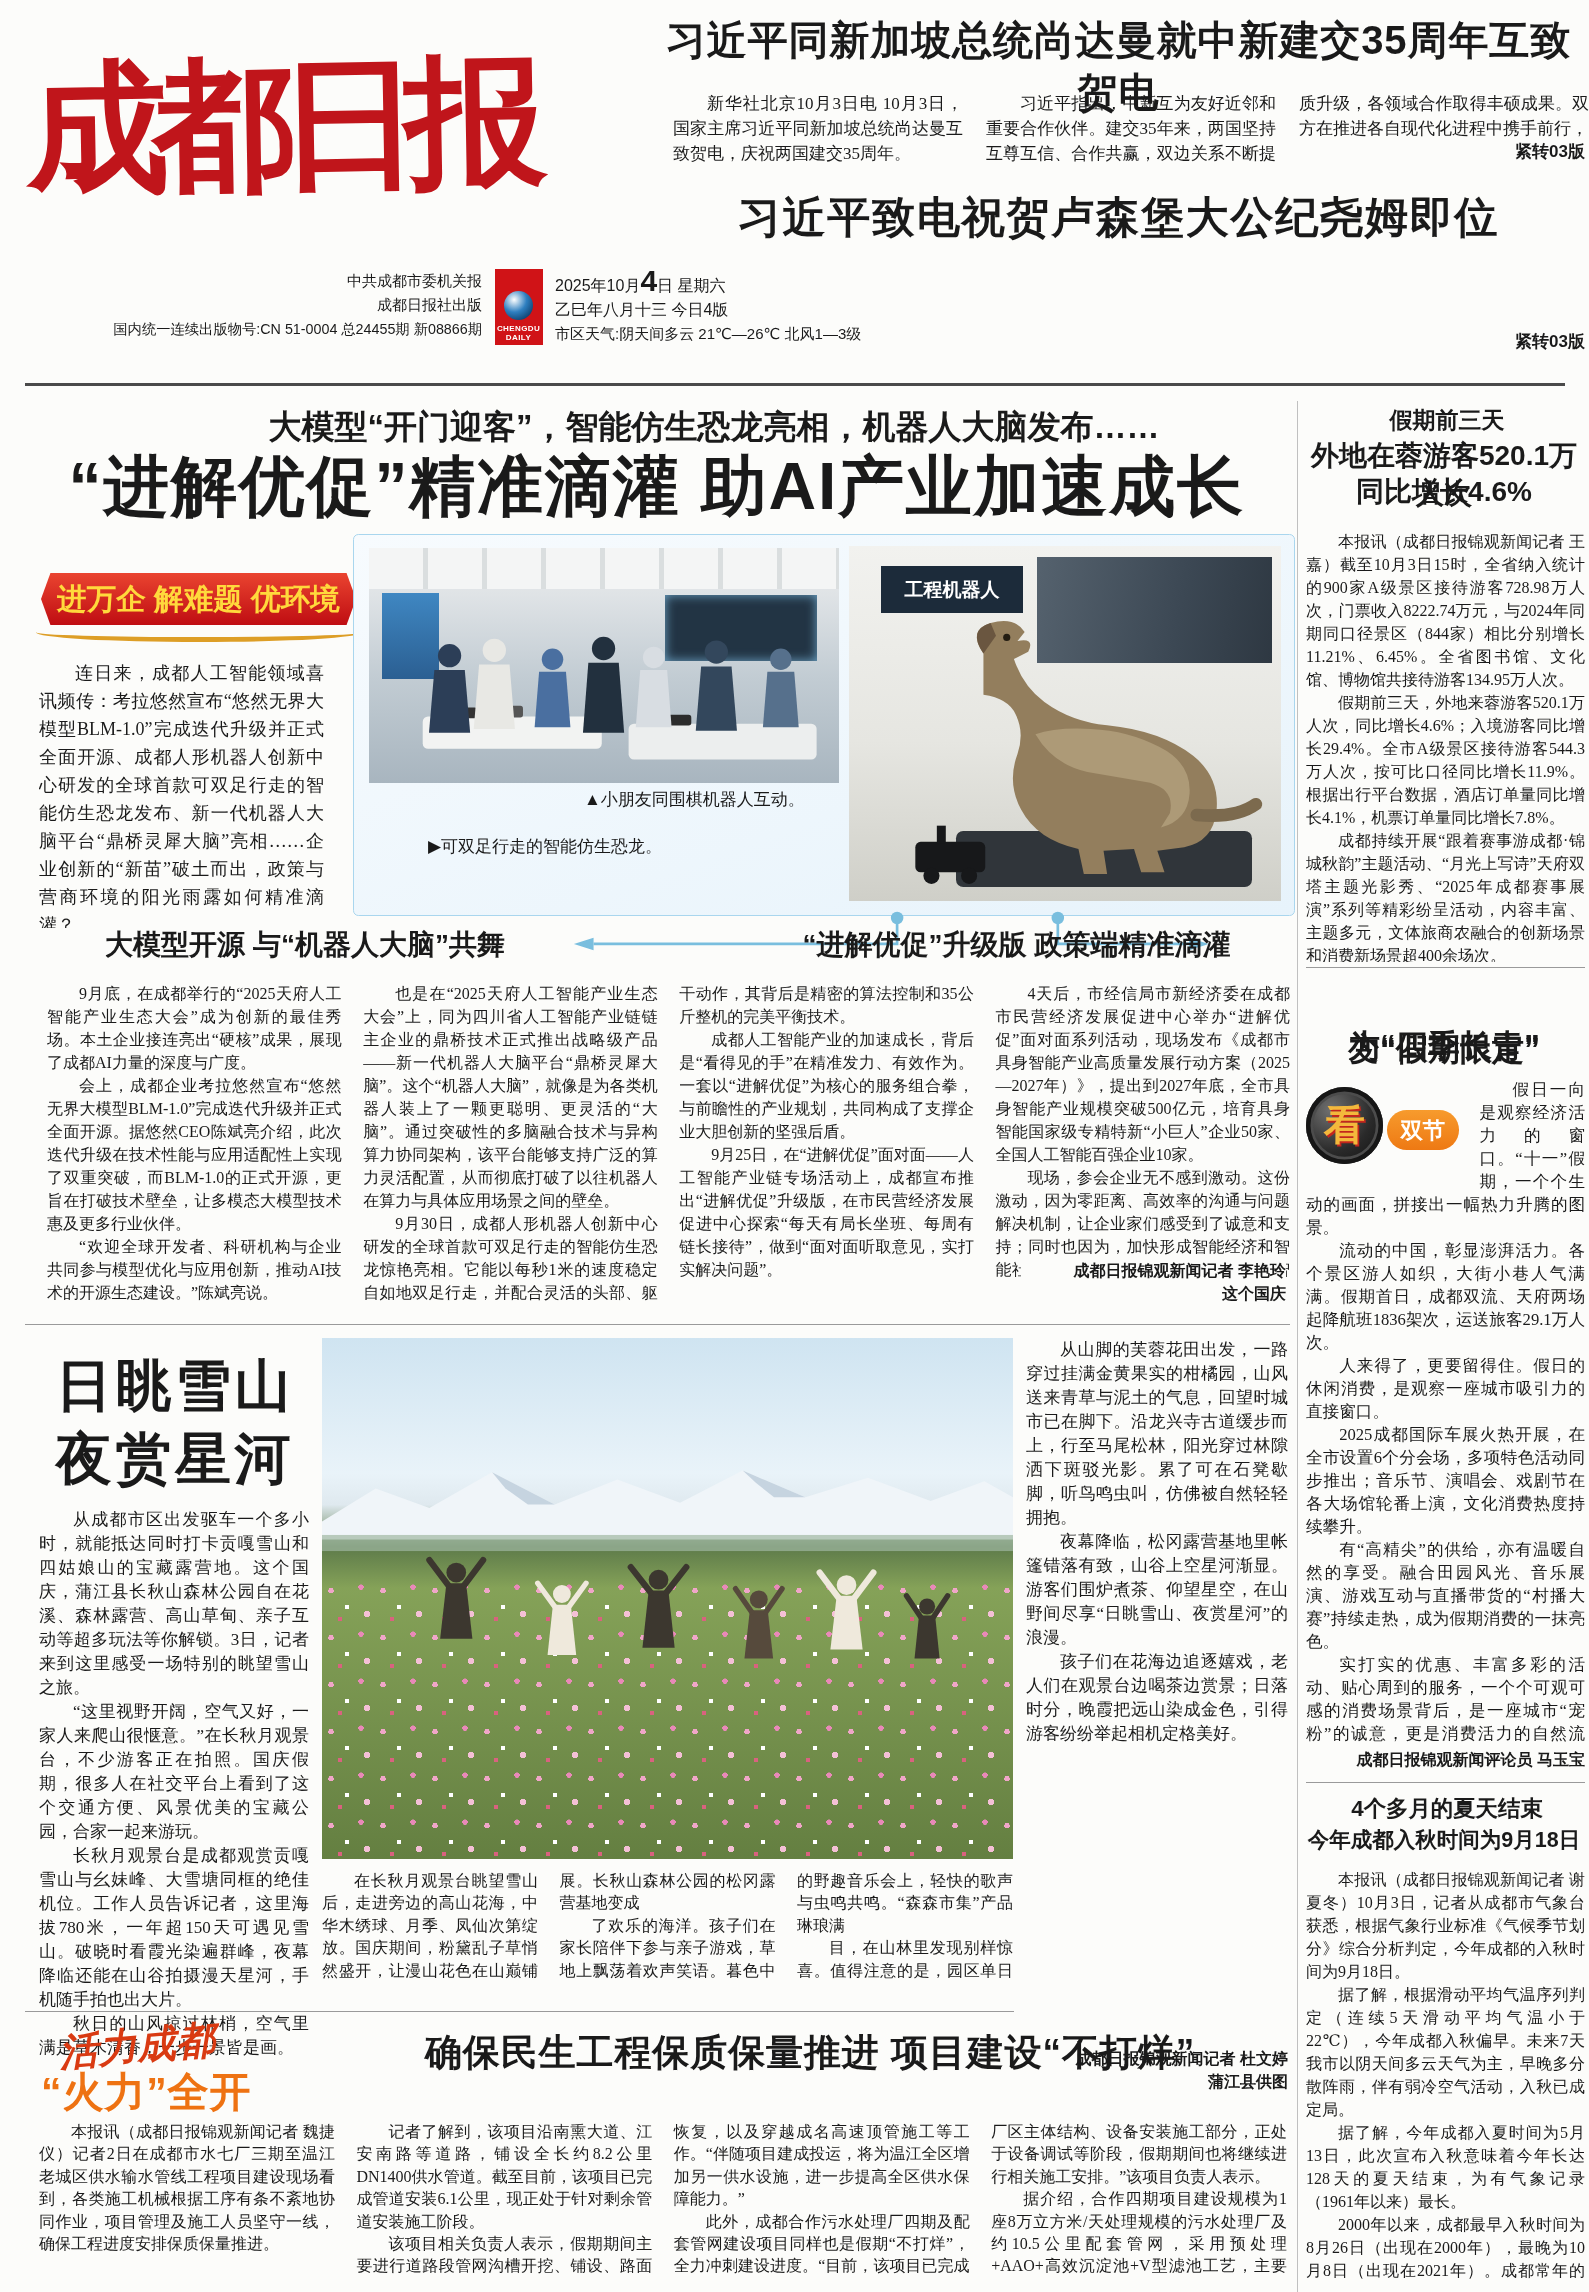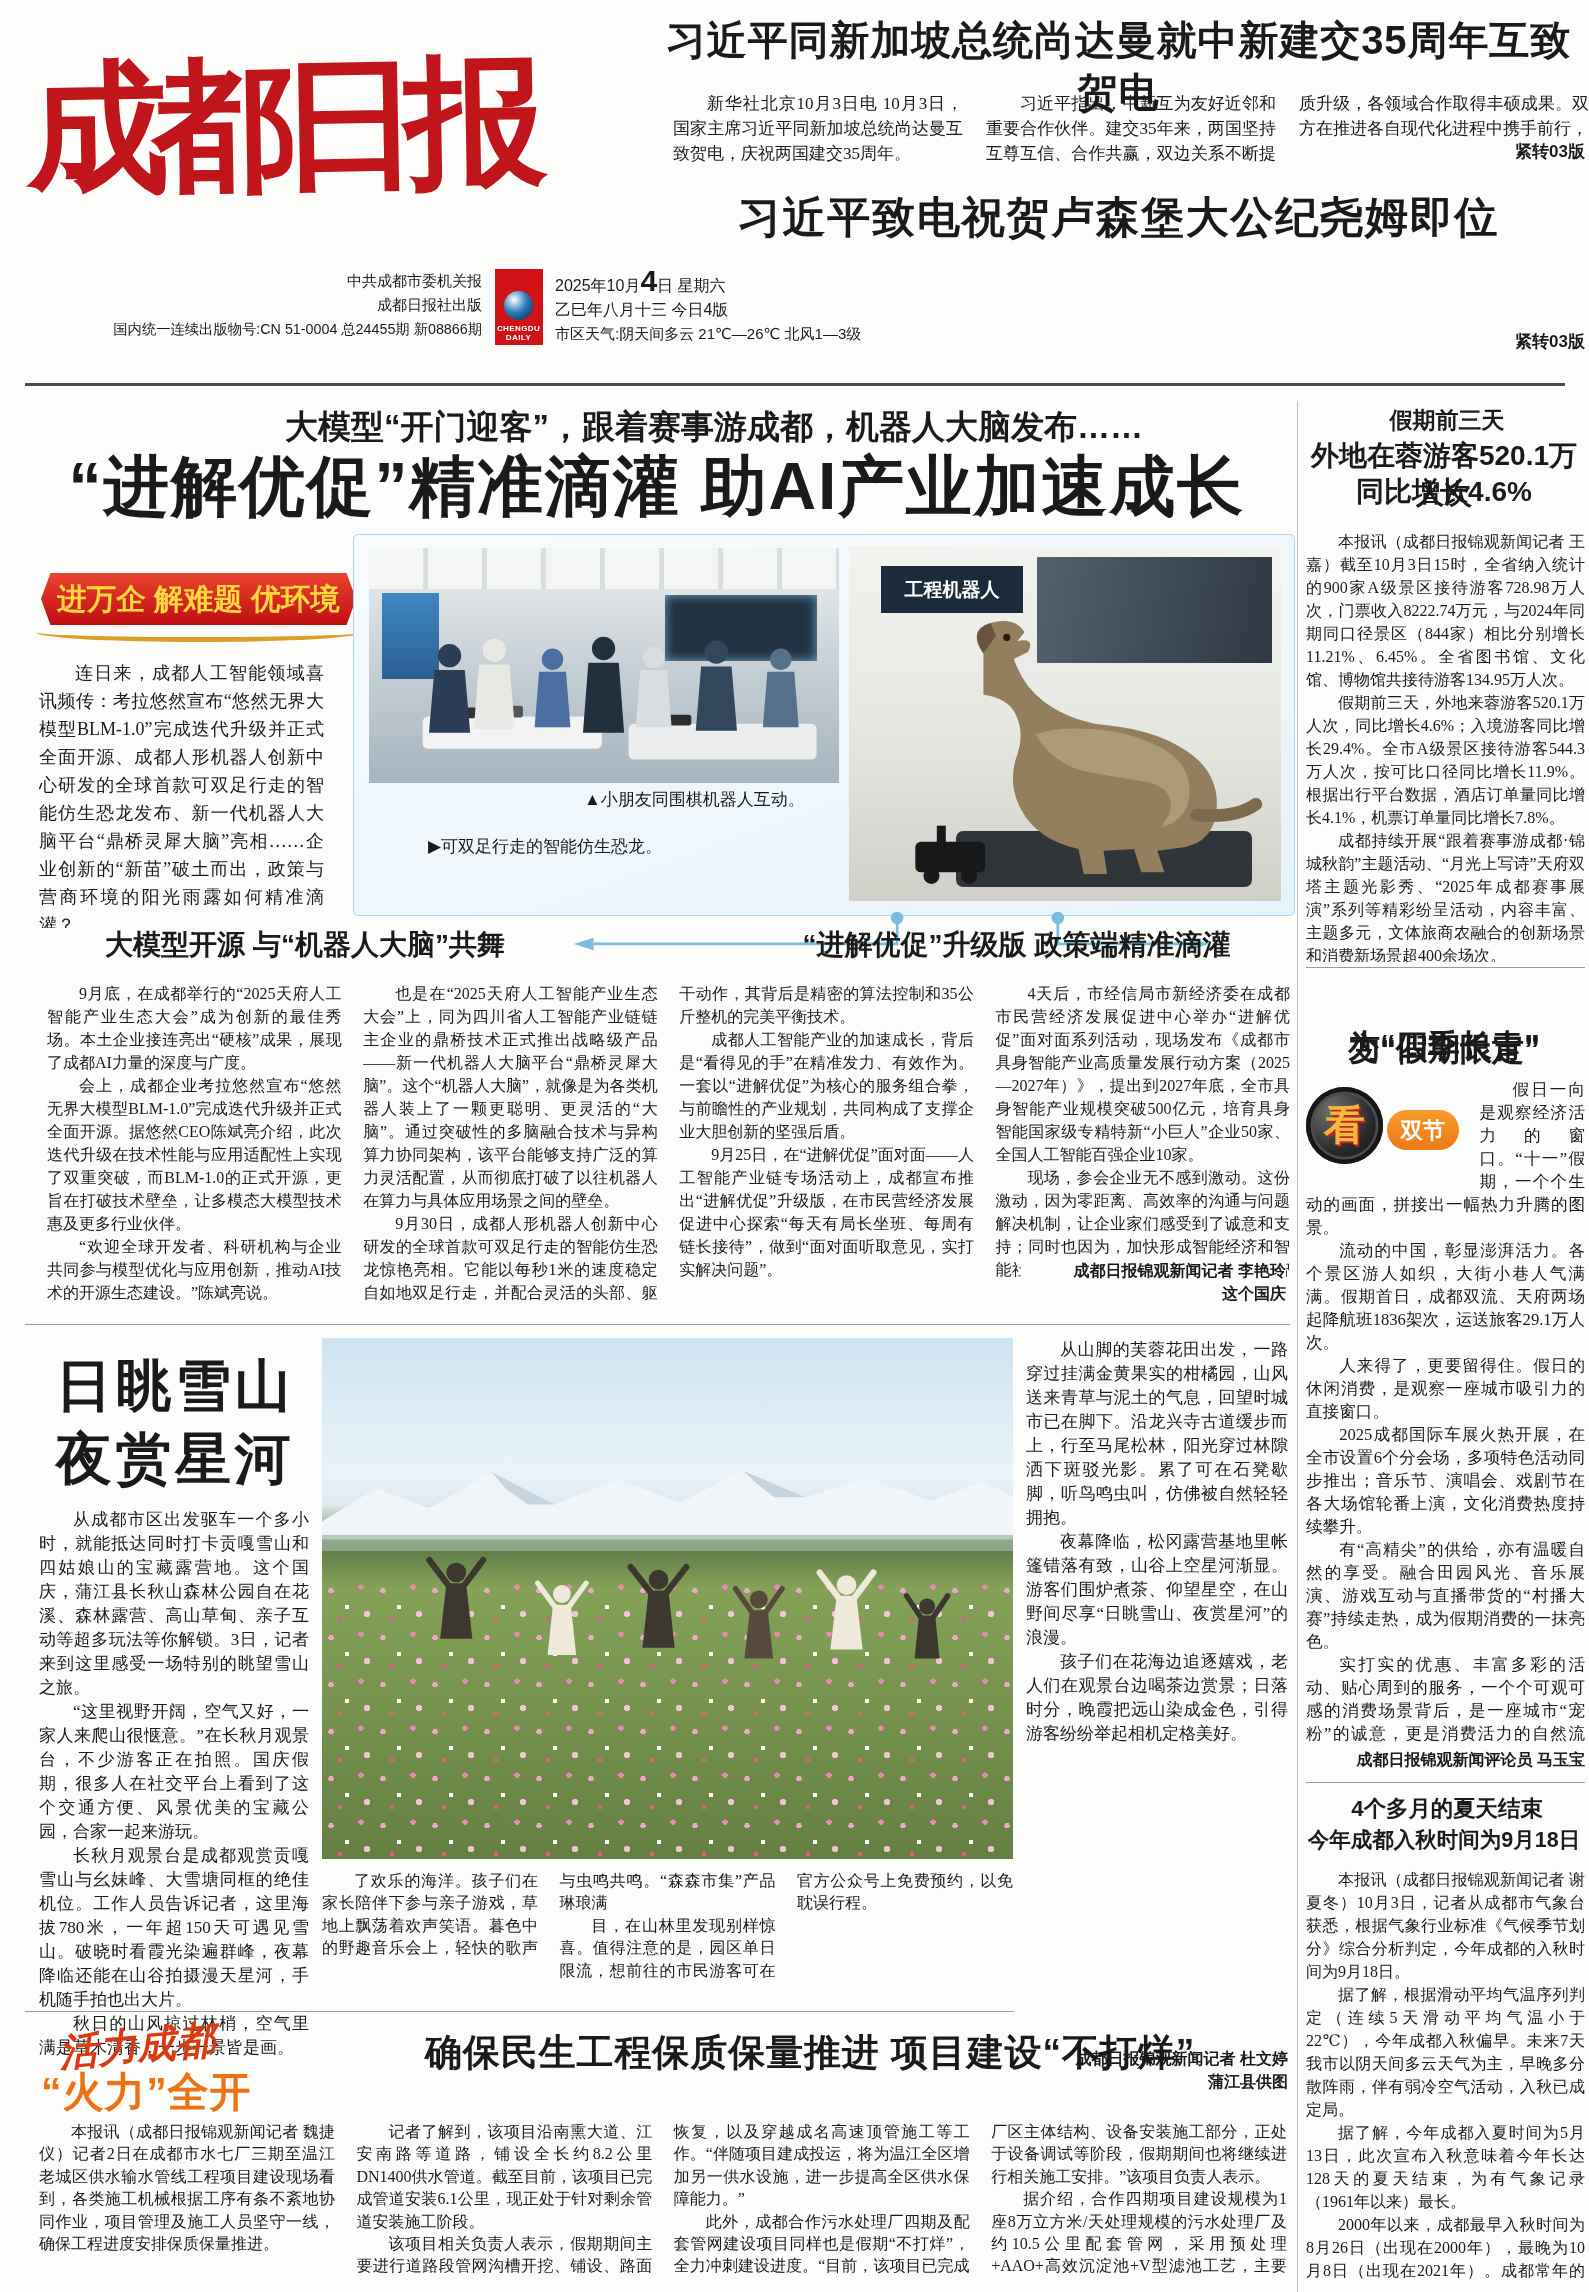--- a/index.html
+++ b/index.html
@@ -85,21 +85,21 @@
       <p>新华社北京10月3日电 10月3日，国家主席习近平同新加坡总统尚达曼互致贺电，庆祝两国建交35周年。</p>
       <p>习近平指出，中新互为友好近邻和重要合作伙伴。建交35年来，两国坚持互尊互信、合作共赢，双边关系不断提质升级，各领域合作取得丰硕成果。双方在推进各自现代化进程中携手前行，</p>
     </div>
   <div class="abs jump" style="left:1455px;top:140px;width:130px;">紧转03版</div>
 
   <div class="abs hei h-top2 ctr" style="left:647px;top:190px;width:943px;">习近平致电祝贺卢森堡大公纪尧姆即位</div>
   <div class="abs jump" style="left:1455px;top:330px;width:130px;">紧转03版</div>
 
   <div class="abs" style="left:25px;top:383px;width:1540px;height:2.7px;background:#4a4a4a;"></div>
 
-  <div class="abs hei kicker ctr" style="left:134px;top:405px;width:1160px;">大模型“开门迎客”，跟着赛事游成都，机器人大脑发布……</div>
+  <div class="abs hei kicker ctr" style="left:134px;top:405px;width:1160px;">大模型“开门迎客”，智能仿生恐龙亮相，机器人大脑发布……</div>
   <div class="abs hei mainhead ctr" style="left:19.7px;top:448px;width:1274px;">“进解优促”精准滴灌  助AI产业加速成长</div>
 
   <div class="abs ribbon" style="left:41px;top:573px;width:315px;height:52px;">进万企 解难题 优环境 促发展</div>
   <div class="abs swoosh" style="left:36px;top:623px;width:326px;height:14.3px;"></div>
 
   <div class="abs intro jus para" style="left:39px;top:659px;width:285px;height:269px;">
       <p>连日来，成都人工智能领域喜讯频传：考拉悠然宣布“悠然无界大模型BLM-1.0”完成迭代升级并正式全面开源、成都人形机器人创新中心研发的全球首款可双足行走的智能仿生恐龙发布、新一代机器人大脑平台“鼎桥灵犀大脑”亮相……企业创新的“新苗”破土而出，政策与营商环境的阳光雨露如何精准滴灌？</p>
     </div>
 
   <div class="abs panel" style="left:353px;top:534px;width:940px;height:380px;"></div>
@@ -297,20 +297,21 @@
   <div class="abs mbody jus cols" style="left:1026px;top:1338px;width:262px;height:699px;">
       <p>从山脚的芙蓉花田出发，一路穿过挂满金黄果实的柑橘园，山风送来青草与泥土的气息，回望时城市已在脚下。沿龙兴寺古道缓步而上，行至马尾松林，阳光穿过林隙洒下斑驳光影。累了可在石凳歇脚，听鸟鸣虫叫，仿佛被自然轻轻拥抱。</p>
       <p>夜幕降临，松冈露营基地里帐篷错落有致，山谷上空星河渐显。游客们围炉煮茶、仰望星空，在山野间尽享“日眺雪山、夜赏星河”的浪漫。</p>
       <p>孩子们在花海边追逐嬉戏，老人们在观景台边喝茶边赏景；日落时分，晚霞把远山染成金色，引得游客纷纷举起相机定格美好。</p>
     </div>
   <div class="abs credit" style="left:1026px;top:2047px;width:262px;">
     <div>成都日报锦观新闻记者 杜文婷</div>
     <div>蒲江县供图</div>
   </div>
   <div class="abs mcols jus cols" style="left:322px;top:1870px;width:691px;height:134px;">
+      <p>在长秋月观景台眺望雪山后，走进旁边的高山花海，中华木绣球、月季、凤仙次第绽放。国庆期间，粉黛乱子草悄然盛开，让漫山花色在山巅铺展。长秋山森林公园的松冈露营基地变成</p>
       <p>了欢乐的海洋。孩子们在家长陪伴下参与亲子游戏，草地上飘荡着欢声笑语。暮色中的野趣音乐会上，轻快的歌声与虫鸣共鸣。“森森市集”产品琳琅满</p>
       <p>目，在山林里发现别样惊喜。值得注意的是，园区单日限流，想前往的市民游客可在官方公众号上免费预约，以免耽误行程。</p>
     </div>
 
   <div class="abs rule" style="left:25px;top:2011px;width:989px;height:0.9px;"></div>
   <div class="abs vital1" style="left:59px;top:2026px;">活力成都</div>
   <div class="abs vital2" style="left:41px;top:2065px;">“火力”全开</div>
   <div class="abs hei ptitle ctr" style="left:340px;top:2028px;width:940px;">确保民生工程保质保量推进  项目建设“不打烊”</div>
   <div class="abs pbody jus cols" style="left:39px;top:2121px;width:1248px;height:161px;">
       <p>本报讯（成都日报锦观新闻记者 魏捷仪）记者2日在成都市水七厂三期至温江老城区供水输水管线工程项目建设现场看到，各类施工机械根据工序有条不紊地协同作业，项目管理及施工人员坚守一线，确保工程进度安排保质保量推进。</p>

